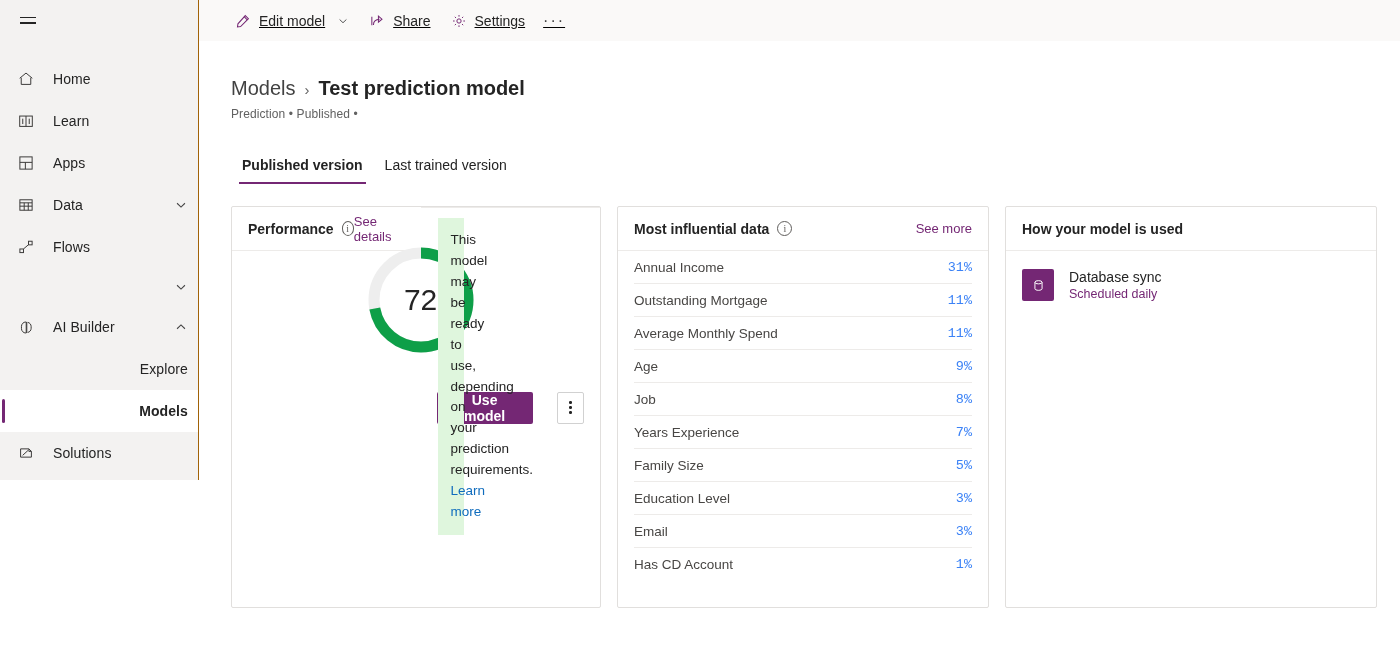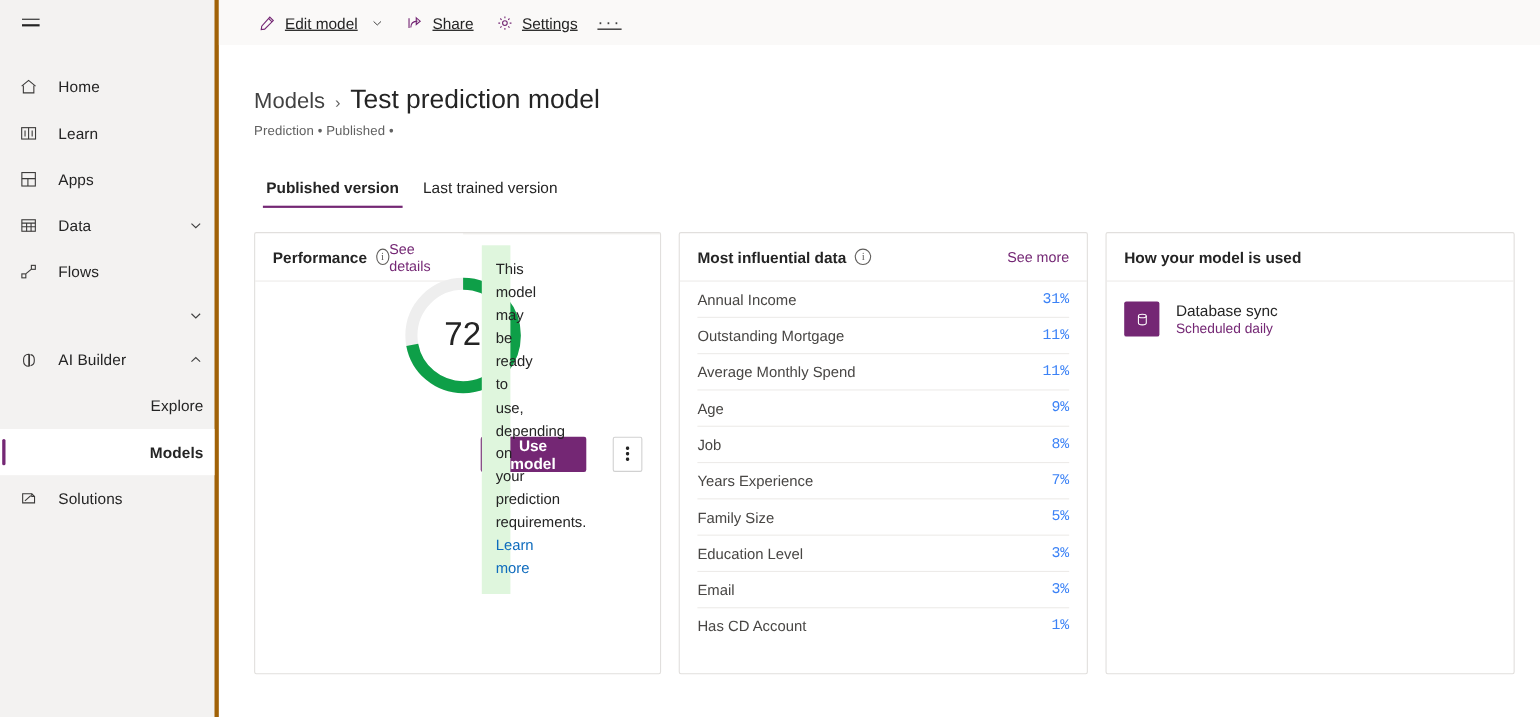--- a/index.html
+++ b/index.html
@@ -6,23 +6,23 @@
   html, body {
     width: 1400px; height: 652px;
     font-family: "Liberation Sans", sans-serif;
     background: #ffffff;
     overflow: hidden;
   }
   .app { position: relative; width: 1400px; height: 652px; display: flex; }
 
   
   .sidebar {
-    width: 199px; height: 652px;
+    width: 199px; height: 480px;
     background: #f3f2f1;
-    border-right: 4px solid #a16207;
+    border-right: 1px solid #a16207;
     flex: 0 0 199px;
     position: relative;
   }
   .hamburger {
     width: 44px; height: 40px;
     display: flex; flex-direction: column; justify-content: center; align-items: center;
     gap: 4px; margin-left: 6px; cursor: pointer;
   }
   .hamburger span { display: block; width: 16px; height: 1.5px; background: #242424; }
 
@@ -71,21 +71,21 @@
   }
   .cmd .cico { display: flex; align-items: center; color: #742774; }
   .cmd .cchev { margin-left: 4px; color: #424242; display: flex; align-items: center; }
   .cmd.ellipsis { letter-spacing: 2px; font-size: 16px; color: #424242; padding: 0 8px; }
 
   .content { padding: 0 0 0 32px; }
 
   .breadcrumb { display: flex; align-items: baseline; padding-top: 36px; }
   .bc-link { font-size: 20px; color: #424242; cursor: pointer; }
   .bc-sep { font-size: 15px; color: #616161; margin: 0 9px; }
-  .bc-current { font-size: 24px; font-weight: 400; color: #242424; }
+  .bc-current { font-size: 20px; font-weight: 700; color: #242424; }
   .subtitle { font-size: 12px; color: #616161; margin-top: 7px; letter-spacing: .1px; }
 
   .tabs { display: flex; gap: 0; margin-top: 28px; }
   .tab {
     font-size: 14px; color: #242424; padding: 8px 11px 11px 11px;
     cursor: pointer; position: relative; white-space: nowrap;
   }
   .tab.active { font-weight: 700; }
   .tab.active::after {
     content: ""; position: absolute; left: 8px; right: 8px; bottom: 0;

